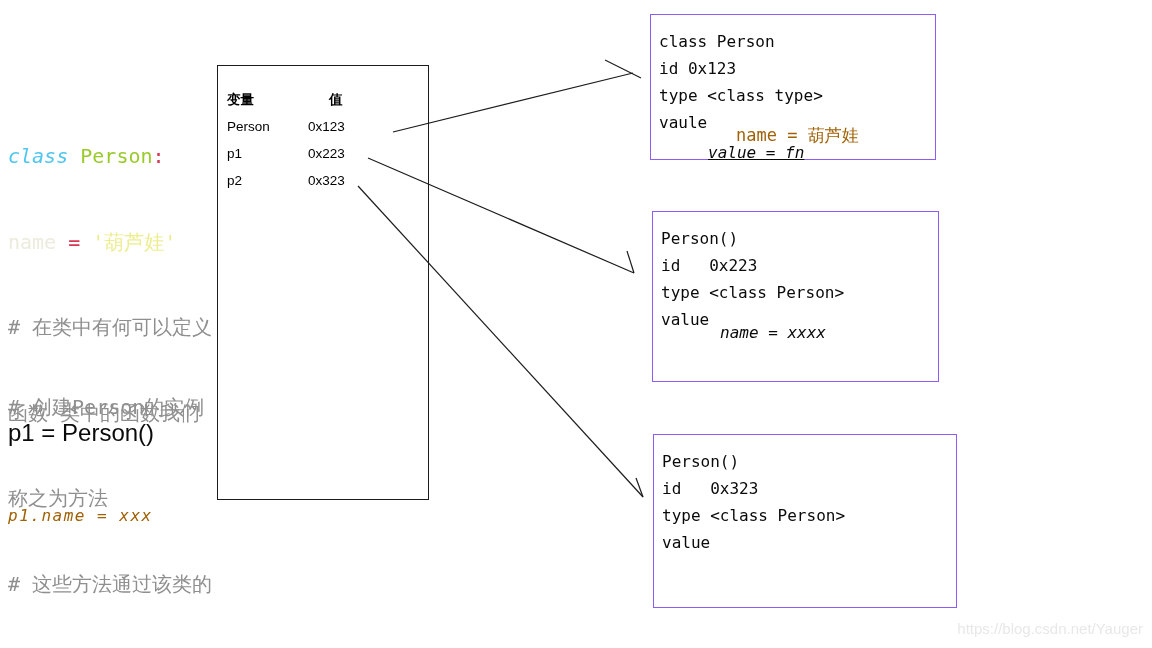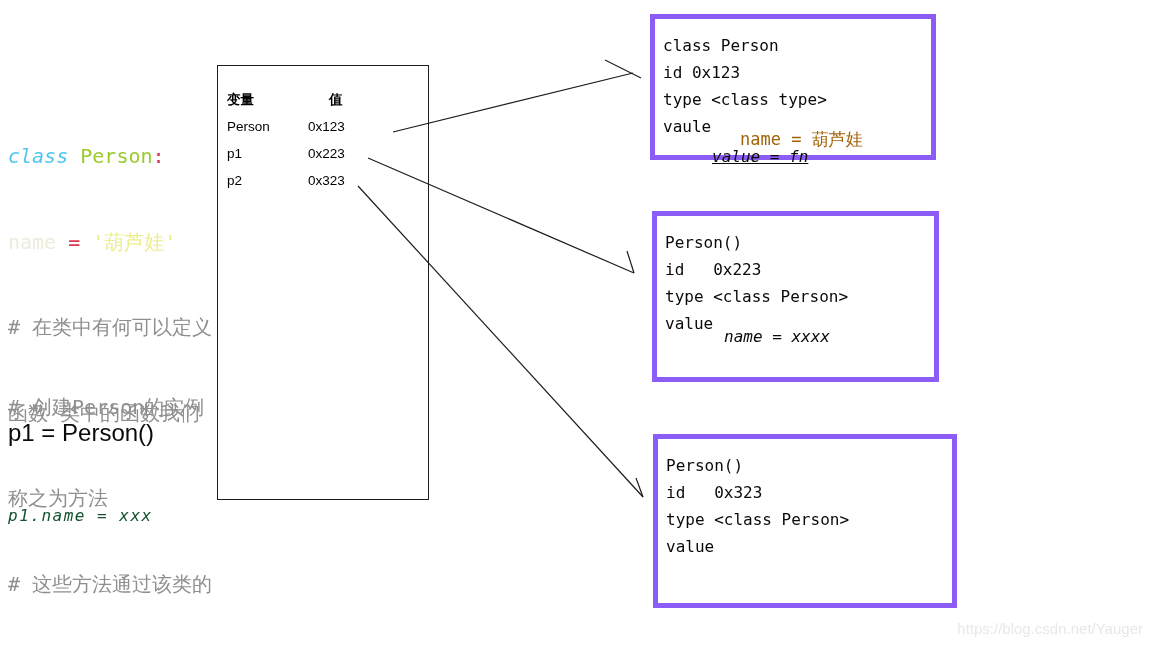--- a/index.html
+++ b/index.html
@@ -17,38 +17,38 @@
   .pale   { color: #ecebdc; }
   .yellow { color: #eded90; }
   .gray   { color: #8f8f8f; }
   .it     { font-style: italic; }
 
   .code-bottom { position: absolute; left: 8px; top: 394px; }
   .cmt-create { font-size: 20px; line-height: 26px; color: #8f8f8f; white-space: pre; }
   .stmt { font-family: "Liberation Sans", sans-serif; font-size: 24px; line-height: 26px;
           color: #0a0a0a; }
   .stmt-attr { position: absolute; left: 8px; top: 506px; font-size: 16px;
-               font-style: italic; letter-spacing: 1.5px; color: #14532d; white-space: pre; }
+               font-style: italic; letter-spacing: 1.5px; color: #a16207; white-space: pre; }
 
   
   .var-table { position: absolute; left: 217px; top: 65px; width: 212px; height: 435px;
                border: 1px solid #1c1c1c; background: transparent;
                font-family: "Liberation Sans", sans-serif; }
   .var-table span { position: absolute; font-size: 13.5px; color: #000; white-space: pre; }
   .vt-h  { font-weight: bold; top: 25px; }
   .vt-h1 { left: 9px; }
   .vt-h2 { left: 111px; }
   .vt-c1 { left: 9px; }
   .vt-c2 { left: 90px; }
   .vt-r1 { top: 53px; }
   .vt-r2 { top: 80px; text-align: center; }
   .vt-r3 { top: 107px; }
 
   
-  .obj-box { position: absolute; border: 5px solid #8b5cf6; background: transparent; padding-left: 12px; }
+  .obj-box { position: absolute; border: 1px solid #8b5cf6; background: transparent; padding-left: 12px; }
   .box-class { left: 650px; top: 14px;  width: 286px; height: 146px; }
   .box-p1    { left: 652px; top: 211px; width: 287px; height: 171px; }
   .box-p2    { left: 653px; top: 434px; width: 304px; height: 174px; }
   .box-text { position: absolute; left: 8px; top: 13px; font-size: 16px;
               line-height: 27px; color: #0a0a0a; white-space: pre;
               font-family: "DejaVu Sans Mono", monospace; }
   .attr-name-class { position: absolute; left: 85px; top: 109px; font-size: 17px;
                      color: #a16207; white-space: pre; }
   .attr-speak { position: absolute; left: 57px; top: 128px; font-size: 16px;
                 font-style: italic; text-decoration: underline; color: #0a0a0a; white-space: pre; }

